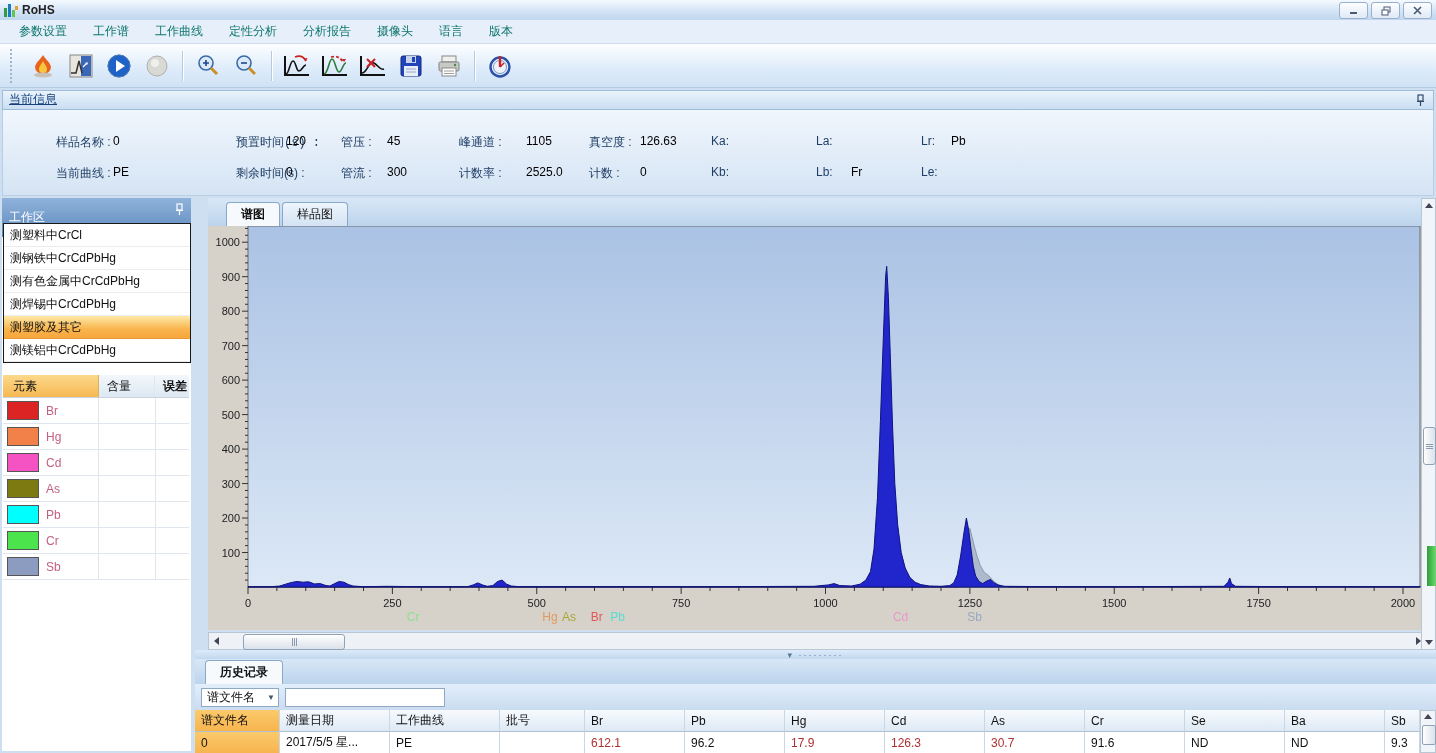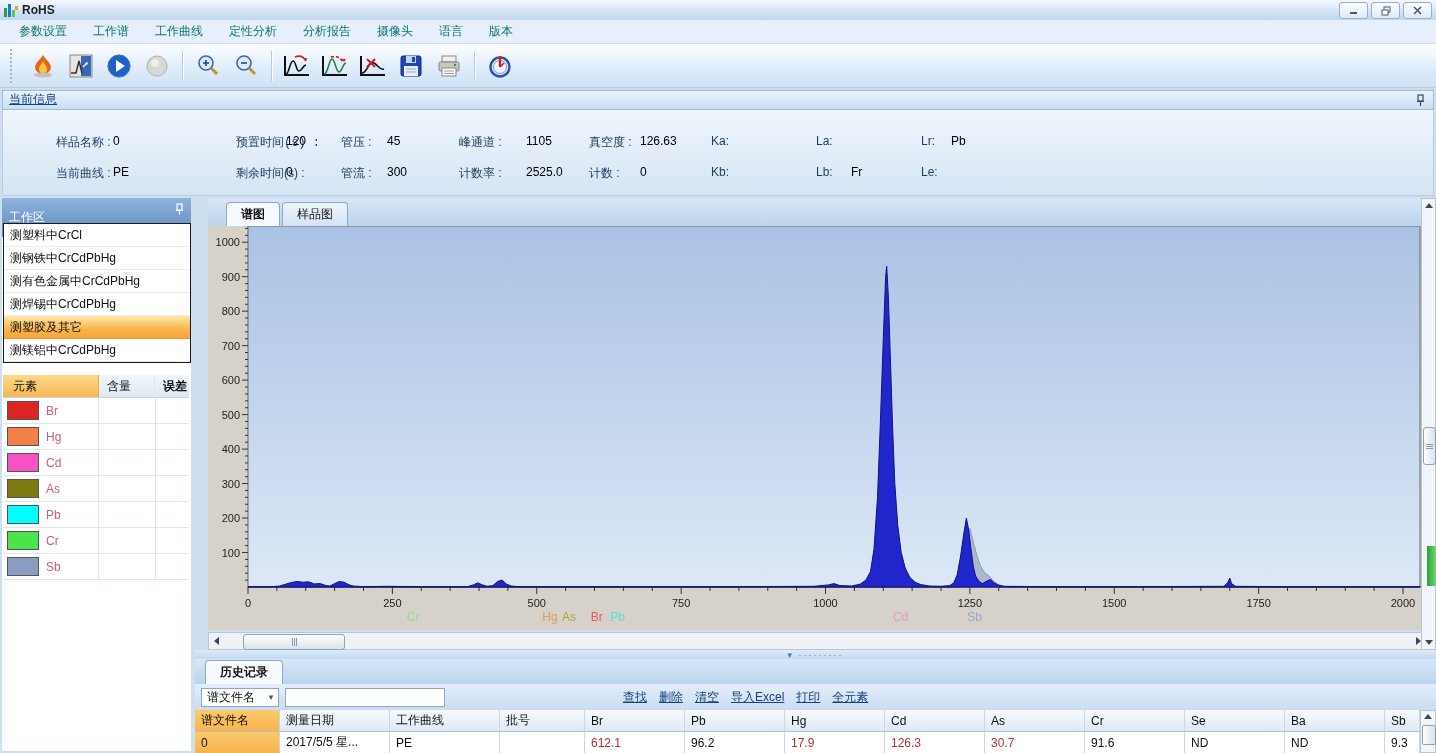--- a/index.html
+++ b/index.html
@@ -555,21 +555,20 @@
   <div id="hist-tabbar" class="abs">
     <div class="tab active" style="font-weight:bold;">历史记录</div>
   </div>
   <div id="hist-controls" class="abs">
     <div id="hist-combo">
       <span>谱文件名</span>
       <span class="arrow">▼</span>
     </div>
     <input id="hist-input" type="text" value="" style="">
     <span style="width:160px;"></span>
-    <span id="hist-actions"><span class="hist-link">查找</span><span class="hist-link">删除</span><span class="hist-link">清空</span><span class="hist-link">导入Excel</span><span class="hist-link">打印</span><span class="hist-link">全元素</span></span>
   </div>
   <div id="hist-table" class="abs">
       <div class="ht-row ht-head">
         <div class="ht-cell first" style="width: 85px;">谱文件名</div>
         <div class="ht-cell" style="width: 110px;">测量日期</div>
         <div class="ht-cell" style="width: 110px;">工作曲线</div>
         <div class="ht-cell" style="width: 85px;">批号</div>
         <div class="ht-cell" style="width: 100px;">Br</div>
         <div class="ht-cell" style="width: 100px;">Pb</div>
         <div class="ht-cell" style="width: 100px;">Hg</div>

